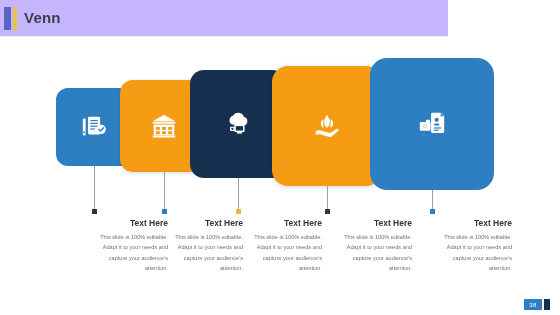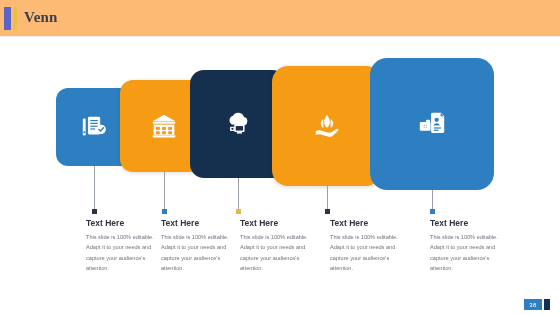--- a/index.html
+++ b/index.html
@@ -12,26 +12,25 @@
   .slide {
     position: relative;
     width: 560px; height: 315px;
     background: #ffffff;
   }
 
   
   .title-bar {
     position: absolute;
     left: 0; top: 0;
-    width: 560px; height: 37px;
-    background: #fdba74;
+    width: 448px; height: 37px;
+    background: #c4b5fd;
     border-bottom: 1px solid #ececec;
     display: flex;
     align-items: center;
-    font-family: Liberation Serif, serif;
   }
   .accent-purple {
     position: absolute;
     left: 4px; top: 7px;
     width: 7px; height: 23px;
     background: #5b63c4;
   }
   .accent-gold {
     position: absolute;
     left: 13px; top: 7px;
@@ -74,21 +73,21 @@
   }
   .dot {
     position: absolute;
     width: 5px; height: 5px;
   }
 
   
   .col {
     position: absolute;
     width: 82px;
-    text-align: left;
+    text-align: right;
   }
   .col-head {
     font-size: 8.5px;
     font-weight: bold;
     color: #2f3440;
     margin-bottom: 4px;
     white-space: nowrap;
   }
   .col-body {
     font-size: 5.6px;

